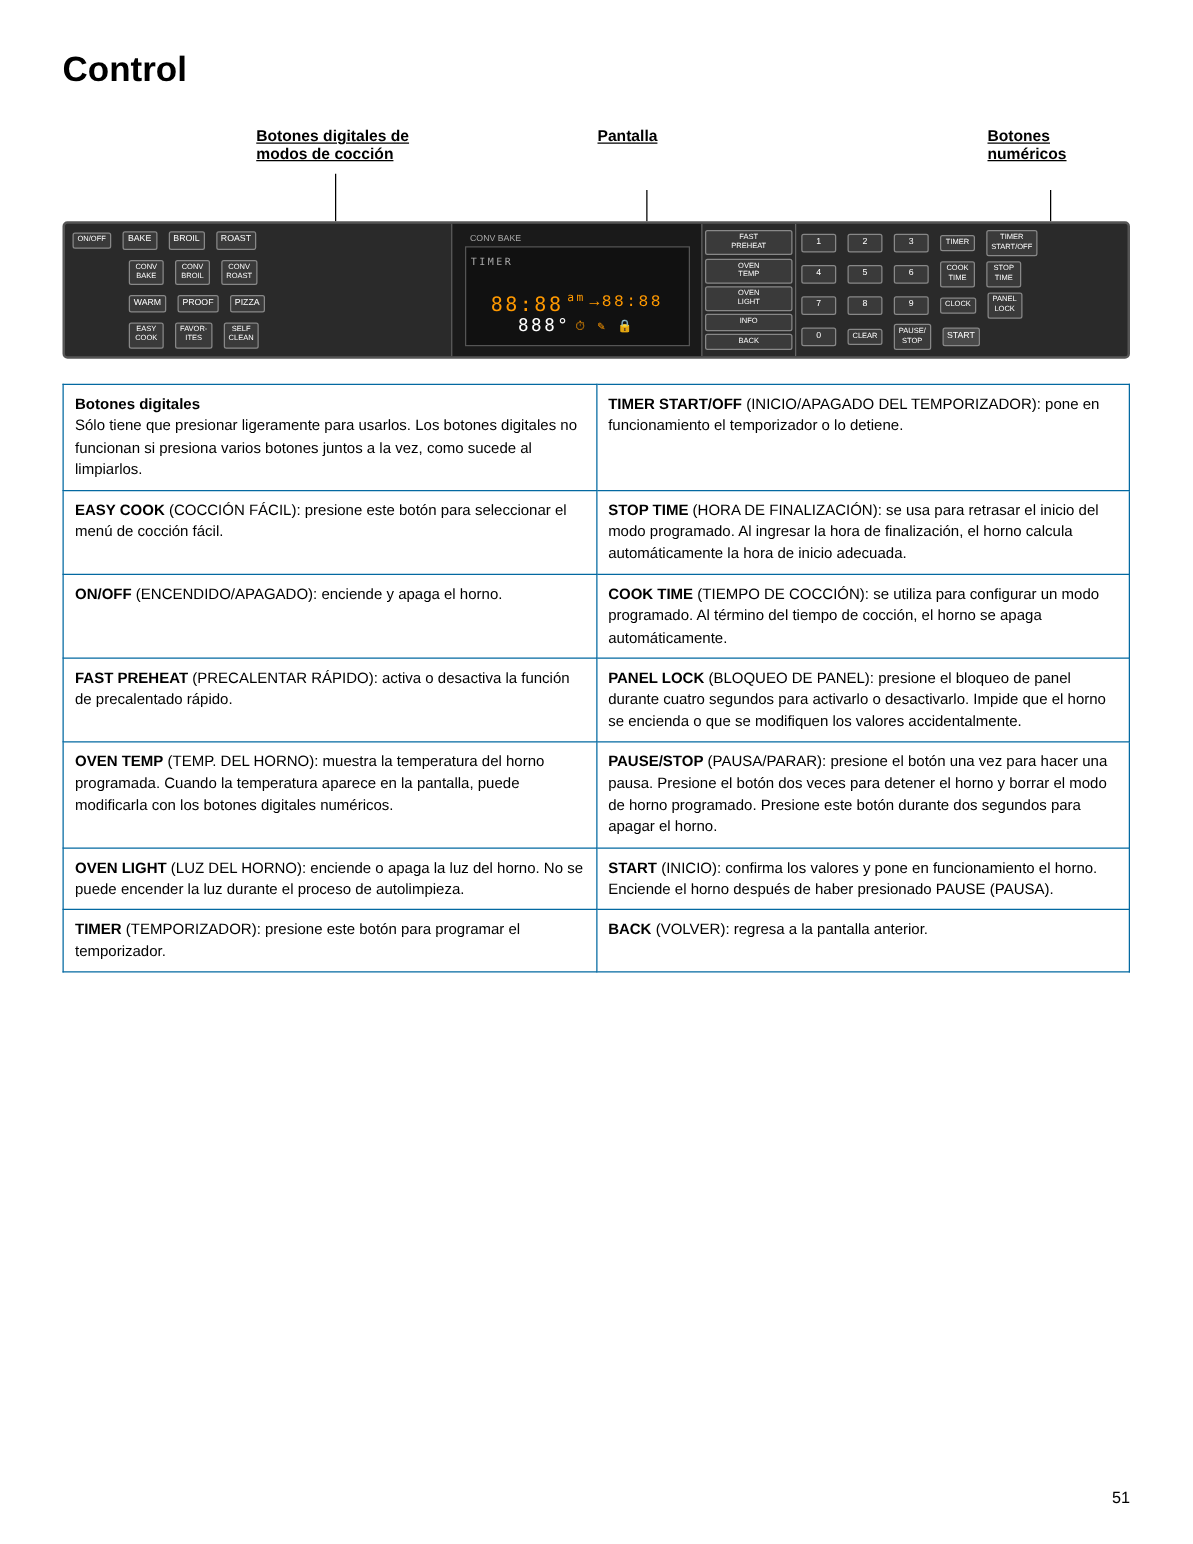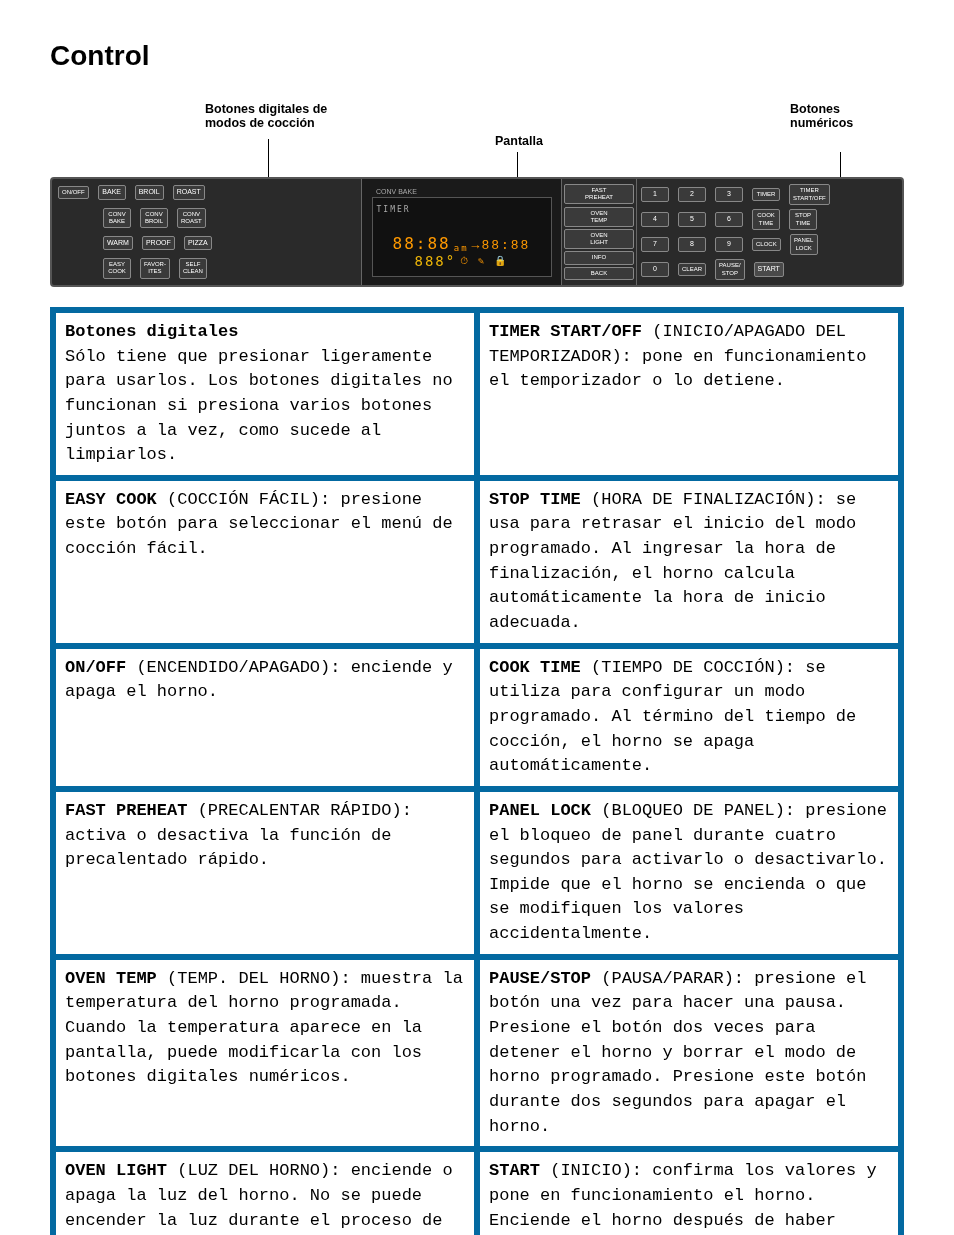--- a/index.html
+++ b/index.html
@@ -108,44 +108,44 @@
       background: #666;
       margin: 2px 2px;
     }
     
     .desc-table {
       width: 100%;
       border-collapse: collapse;
       margin-top: 20px;
     }
     .desc-table td {
-      border: 6px solid #0369a1;
+      border: 1px solid #0369a1;
       vertical-align: top;
       padding: 7px 9px;
-      font-size: 17px;
+      font-size: 12px;
       line-height: 1.45;
       width: 50%;
-      font-family: Liberation Mono, monospace;
     }
     .bold { font-weight: bold; }
     .page-number {
       position: absolute;
       bottom: 30px;
       right: 50px;
       font-size: 13px;
     }
     .label-arrow-container {
       position: relative;
       height: 75px;
       width: 100%;
     }
     .arrow-label {
       position: absolute;
       font-size: 12.5px;
       font-weight: bold;
+      text-decoration: underline;
     }
     .arrow-label span {
       display: block;
       font-weight: bold;
     }
     
     .v-line {
       position: absolute;
       width: 1px;
       background: #000;
@@ -161,21 +161,21 @@
 
   <div class="label-arrow-container">
 
     <div class="arrow-label" style="left:155px; top:0;">
       <span>Botones digitales de</span>
       <span>modos de cocción</span>
     </div>
 
     <div class="v-line" style="left:218px; height:38px; bottom:0;"></div>
 
-    <div class="arrow-label" style="left:445px; top:0;margin-top:32px;">
+    <div class="arrow-label" style="left:428px; top:0;">
       <span>Pantalla</span>
     </div>
 
     <div class="v-line" style="left:467px; height:25px; bottom:0;"></div>
 
     <div class="arrow-label" style="left:740px; top:0;">
       <span>Botones numéricos</span>
     </div>
 
     <div class="v-line" style="left:790px; height:25px; bottom:0;"></div>
@@ -220,27 +220,27 @@
         <div class="panel-btn" style="font-size:6px;">FAVOR-<br>ITES</div>
         <div class="col-sep"></div>
         <div class="panel-btn" style="font-size:6px;">SELF<br>CLEAN</div>
       </div>
     </div>
 
     <div class="section-display">
       <div style="color:#aaa; font-size:7px; align-self:flex-start; padding-left:10px; margin-bottom:2px;">CONV BAKE</div>
       <div class="display-screen">
         <div style="font-size:8px; color:#aaa; align-self:flex-start; padding-left:4px;">TIMER</div>
-        <div style="display:flex; flex-direction:row; align-items:flex-end; gap:3px;margin-top:20px;">
+        <div style="display:flex; flex-direction:row; align-items:flex-start; gap:3px;margin-top:20px;">
           <span style="font-size:16px; color:#f90; font-family:monospace;">88:88</span>
           <span style="font-size:9px; color:#f90; font-family:monospace;">am</span>
           <span style="font-size:13px; color:#f90; font-family:Liberation Mono, monospace; display:flex; align-items:center;">→88:88</span>
         </div>
         <div style="display:flex; flex-direction:row; align-items:center; gap:4px;">
-          <span style="font-size:14px; color:#eab308; font-family:monospace;">888°</span>
+          <span style="font-size:14px; color:#ffffff; font-family:monospace;">888°</span>
           <span style="font-size:10px; color:#f90;">⏱ ✎ 🔒</span>
         </div>
       </div>
     </div>
 
     <div class="panel-section" style="width:75px; flex-direction:column; justify-content:space-around; padding:4px 2px;">
       <div class="panel-btn" style="font-size:6px;">FAST<br>PREHEAT</div>
       <div class="panel-btn" style="font-size:6px;">OVEN<br>TEMP</div>
       <div class="panel-btn" style="font-size:6px;">OVEN<br>LIGHT</div>
       <div class="panel-btn" style="font-size:6px;">INFO</div>
@@ -354,16 +354,26 @@
   <tr>
     <td>
       <span class="bold">OVEN LIGHT</span>
       <span> (LUZ DEL HORNO): enciende o apaga la luz del horno. No se puede encender la luz durante el proceso de autolimpieza.</span>
     </td>
     <td>
       <span class="bold">START</span>
       <span> (INICIO): confirma los valores y pone en funcionamiento el horno. Enciende el horno después de haber presionado PAUSE (PAUSA).</span>
     </td>
   </tr>
+  <tr>
+    <td>
+      <span class="bold">TIMER</span>
+      <span> (TEMPORIZADOR): presione este botón para programar el temporizador.</span>
+    </td>
+    <td>
+      <span class="bold">BACK</span>
+      <span> (VOLVER): regresa a la pantalla anterior.</span>
+    </td>
+  </tr>
 </tbody>
   </table>
 
 <div class="page-number">51</div>
 
 </body></html>

